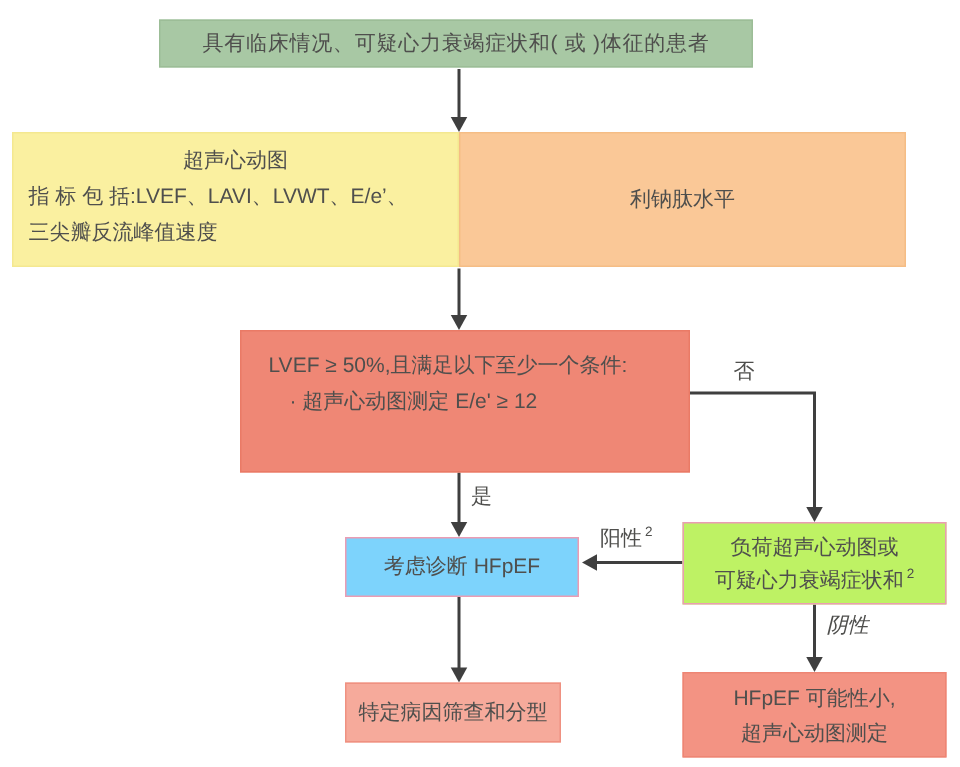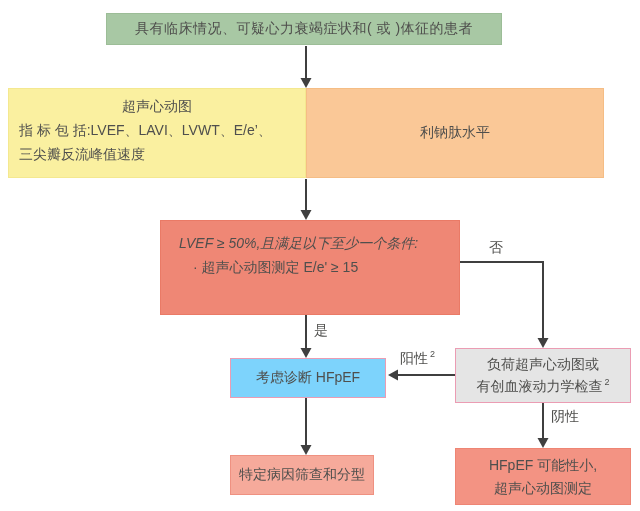--- a/index.html
+++ b/index.html
@@ -13,36 +13,36 @@
 
   .box-start{left:106px;top:13px;width:396px;height:32px;background:#a8c8a4;border:1px solid #9cbd97;
              display:flex;align-items:center;justify-content:center;letter-spacing:.5px;}
   .box-echo{left:8px;top:88px;width:298px;height:90px;background:#faf0a0;border:1px solid #f4e890;padding:6px 10px 0 10px;}
   .box-echo .t{text-align:center;display:block;}
   .box-echo .l{display:block;white-space:nowrap;}
   .box-natri{left:306px;top:88px;width:298px;height:90px;background:#fac897;border:1px solid #f5bd85;
              display:flex;align-items:center;justify-content:center;gap:4px;}
   .box-criteria{left:160px;top:220px;width:300px;height:95px;background:#ef8775;border:1px solid #ea7a66;
                 padding:11px 6px 0 18px;}
-  .box-criteria .l{display:block;white-space:nowrap;font-style:italic;}
+  .box-criteria .l{display:block;white-space:nowrap;}
   .box-criteria .b{display:block;padding-left:14px;white-space:nowrap;}
   .box-diagnose{left:230px;top:358px;width:156px;height:40px;background:#7dd3fc;border:1px solid #eb9cb3;
                 display:flex;align-items:center;justify-content:center;}
-  .box-stress{left:455px;top:348px;width:176px;height:55px;background:#e5e5e5;border:1px solid #eb9cb3;
+  .box-stress{left:455px;top:348px;width:176px;height:55px;background:#bef264;border:1px solid #eb9cb3;
               display:flex;flex-direction:column;align-items:center;justify-content:center;line-height:1.55;}
   .box-etiology{left:230px;top:455px;width:144px;height:40px;background:#f6aa9b;border:1px solid #ef9181;
                 display:flex;align-items:center;justify-content:center;}
   .box-unlikely{left:455px;top:448px;width:176px;height:57px;background:#f39383;border:1px solid #ee8574;
                 display:flex;flex-direction:column;align-items:center;justify-content:center;line-height:1.6;}
 
   .edge-label{position:absolute;z-index:3;font-size:14px;white-space:nowrap;}
   .lbl-no{left:489px;top:239px;}
   .lbl-yes{left:314px;top:322px;}
   .lbl-positive{left:400px;top:350px;text-align:right;}
-  .lbl-negative{left:551px;top:408px;}
+  .lbl-negative{left:551px;top:408px;font-style:italic;}
 
   sup{font-size:9px;margin-left:2px;line-height:0;}
 </style>
 </head>
 <body>
 
 <div class="stage">
 
   <svg class="arrows" width="640" height="511" viewBox="0 0 640 511">
     <g stroke="#3f3f3f" stroke-width="2" fill="#3f3f3f">
@@ -86,30 +86,30 @@
   <div class="box box-start center">
     <span>具有临床情况、可疑心力衰竭症状和( 或 )体征的患者</span>
   </div>
 
   <div class="box box-natri">
     <span>利钠肽水平</span>
   </div>
 
   <div class="box box-criteria">
     <span class="l">LVEF ≥ 50%,且满足以下至少一个条件:</span>
-    <span class="b">· 超声心动图测定 E/e' ≥ 15</span>
+    <span class="b">· 超声心动图测定 E/e' ≥ 12</span>
   </div>
 
   <div class="box box-diagnose">
     <span>考虑诊断 HFpEF</span>
   </div>
 
   <div class="box box-stress">
     <span>负荷超声心动图或</span>
-    <span><span>有创血液动力学检查</span><sup>2</sup></span>
+    <span><span>可疑心力衰竭症状和</span><sup>2</sup></span>
   </div>
 
   <div class="box box-etiology">
     <span>特定病因筛查和分型</span>
   </div>
 
   <div class="box box-unlikely">
     <span>HFpEF 可能性小,</span>
     <span>超声心动图测定</span>
   </div>

